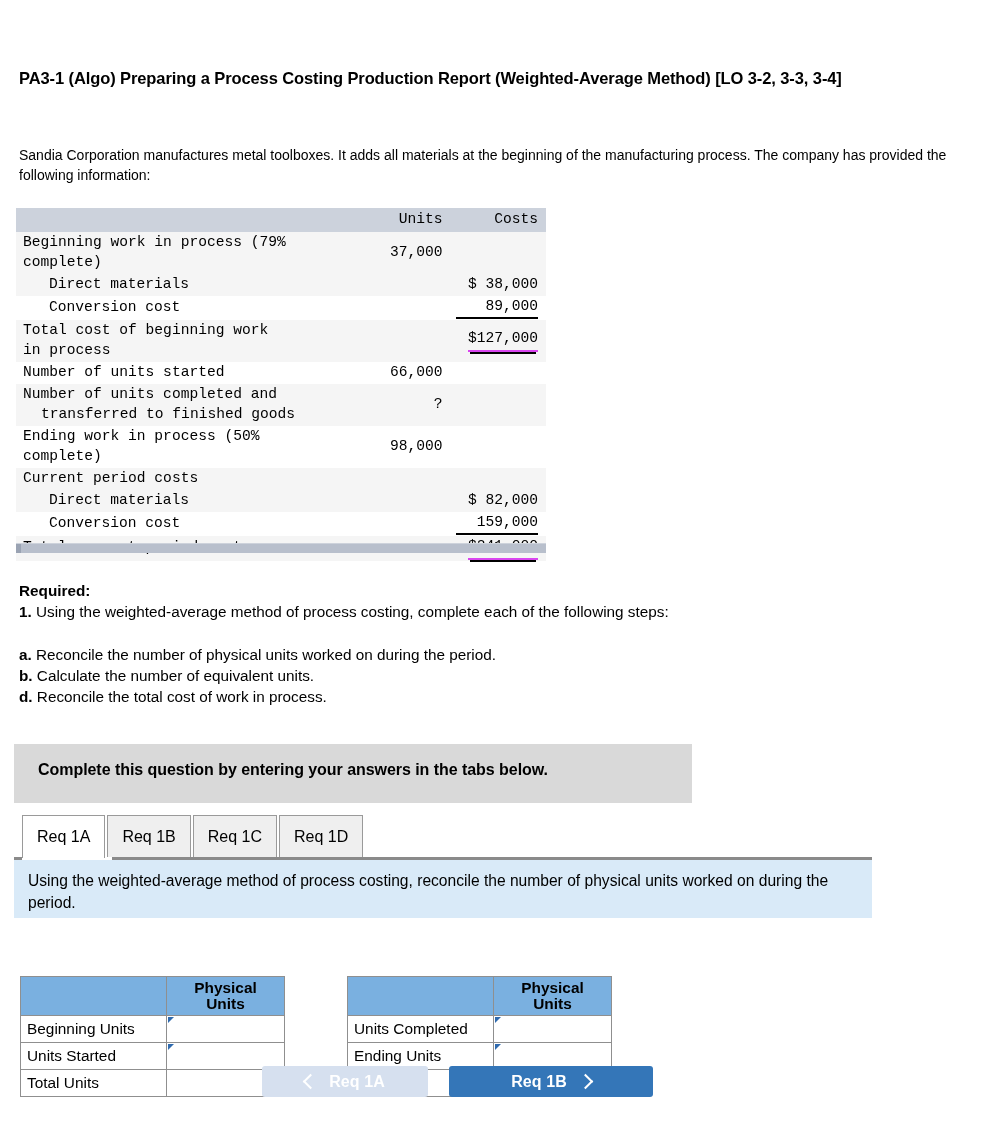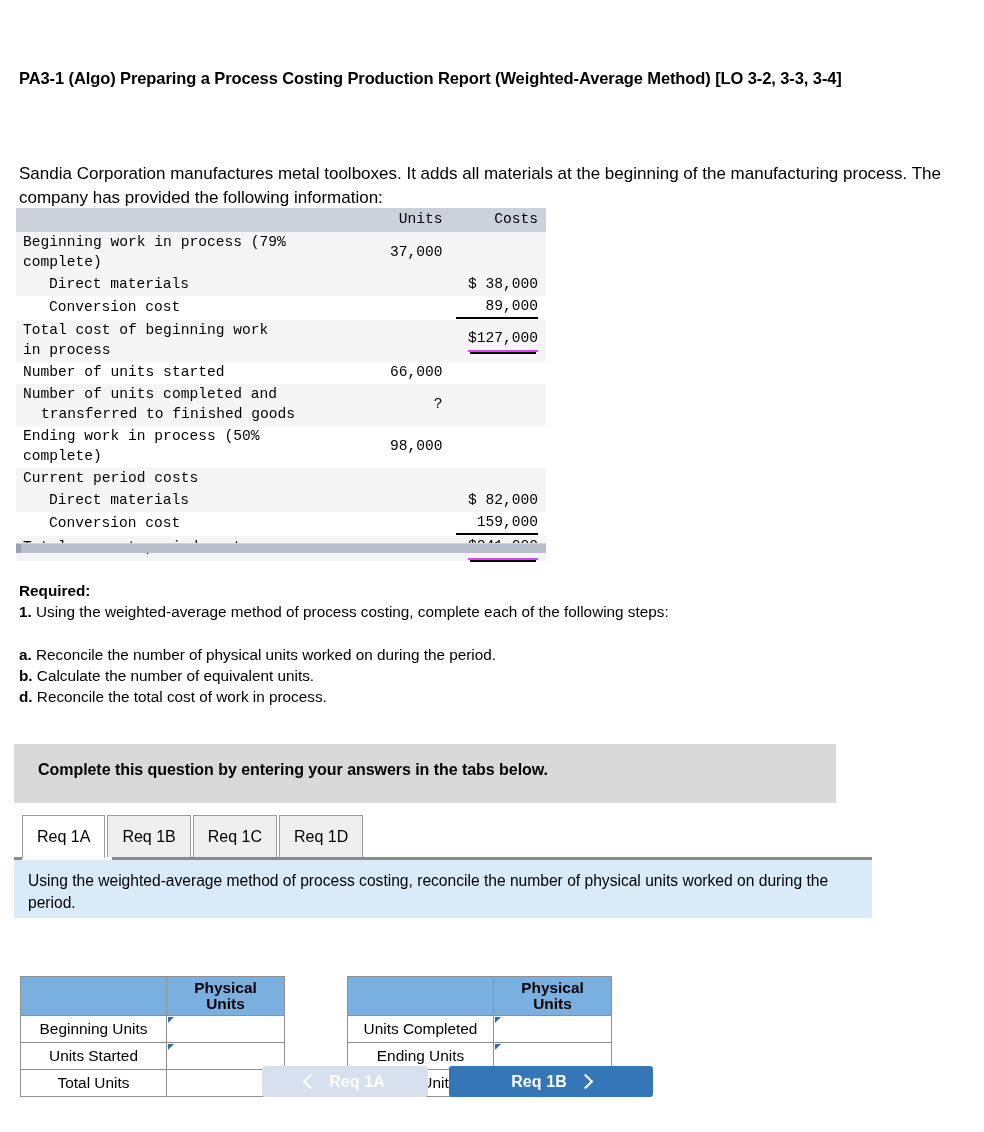--- a/index.html
+++ b/index.html
@@ -34,23 +34,22 @@
     line-height: 1.33;
     letter-spacing: -0.1px;
   }
 
   
   .q-intro {
     position: absolute;
     left: 19px;
     top: 146px;
     width: 930px;
-    font-size: 17px;
+    font-size: 14px;
     line-height: 1.42;
-    margin-top: 16px;
   }
 
   
   .data-table-wrap {
     position: absolute;
     left: 16px;
     top: 208px;
     width: 530px;
   }
   table.data-table {
@@ -120,21 +119,21 @@
   .req-block .rb-1 { margin-top: 1px; }
   .req-block .rb-gap { height: 21px; }
   .req-block b { font-weight: bold; }
   .req-block .rb-item { margin-top: 1px; }
 
   
   .grey-banner {
     position: absolute;
     left: 14px;
     top: 744px;
-    width: 822px;
+    width: 678px;
     height: 59px;
     background: #d9d9d9;
   }
   .grey-banner .gb-text {
     position: absolute;
     left: 24px;
     top: 17px;
     font-size: 16px;
     font-weight: bold;
     letter-spacing: -0.05px;
@@ -226,21 +225,21 @@
   }
   table.ans td.hdr {
     background: #7ab0e0;
     font-weight: bold;
     text-align: center;
     height: 38px;
     line-height: 1.07;
     padding: 0 4px;
     font-size: 15.4px;
   }
-  td.lbl { width: 133px; text-align: center; }
+  td.lbl { width: 133px; }
   td.val {
     width: 105px;
     text-align: right;
     position: relative;
     padding-right: 7px;
   }
   td.input-cell {
     border: 1px solid #4d82bd;
     border-top: 1px solid #4d82bd;
   }

